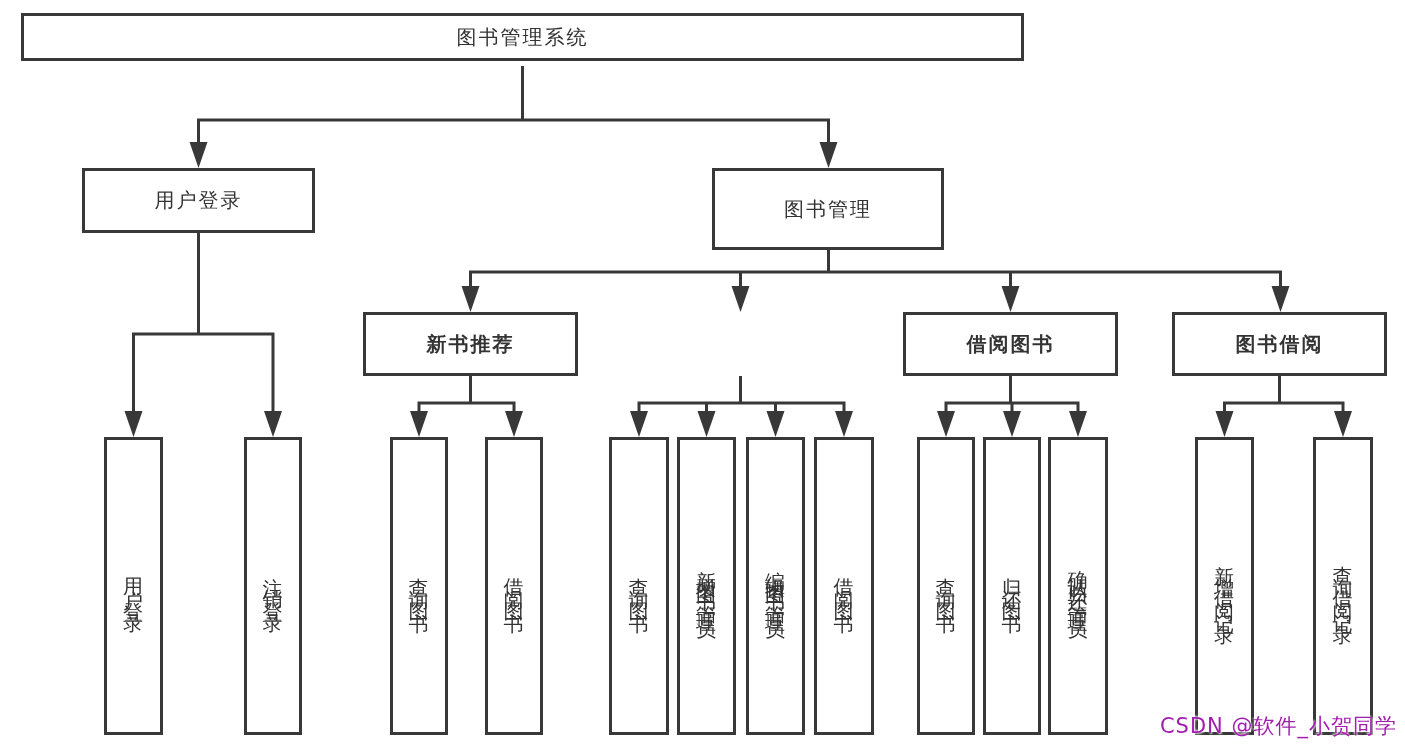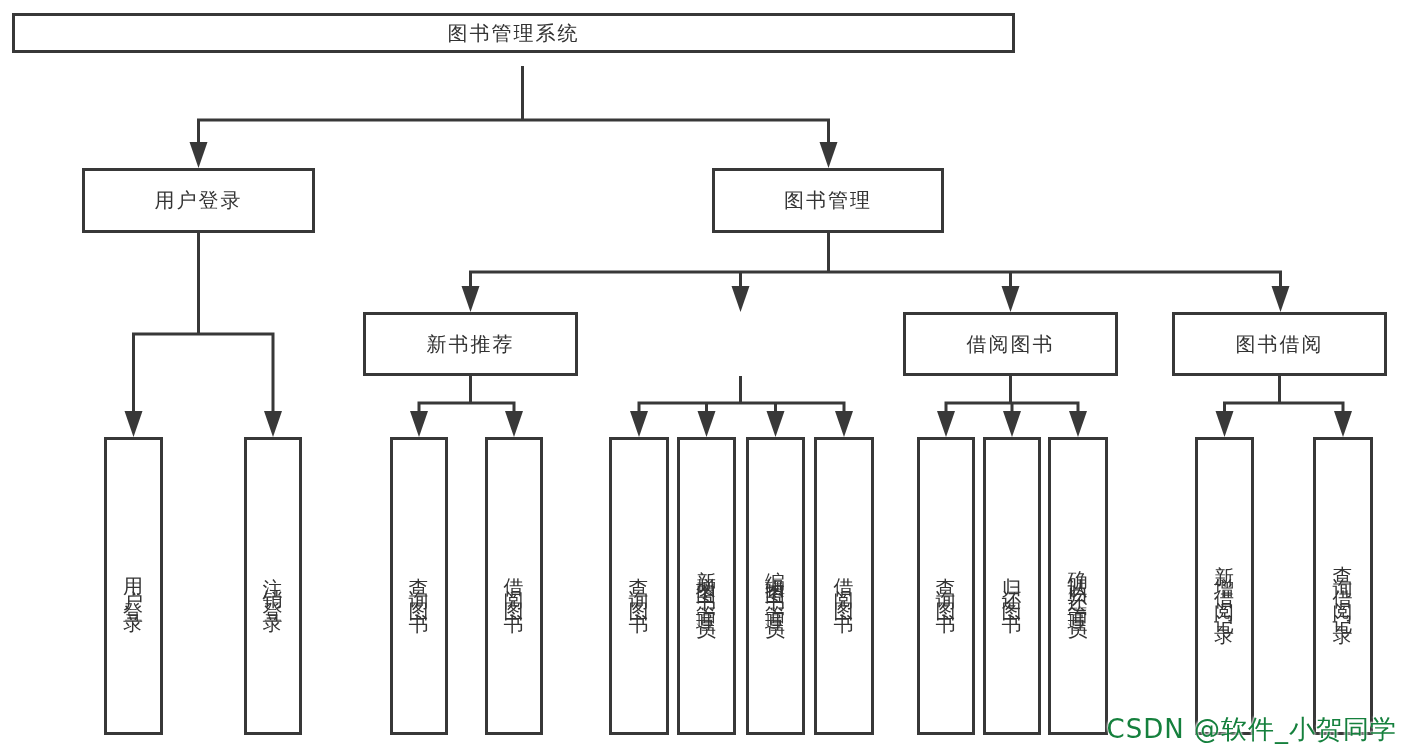--- a/index.html
+++ b/index.html
@@ -18,40 +18,40 @@
     border:3px solid #383838;
     display:flex;align-items:center;justify-content:center;
     color:#333333;
     z-index:2;
   }
   .node .lbl{
     font-size:20px;
     letter-spacing:2px;
     white-space:nowrap;
   }
-  .root{left:12px;top:13px;width:1003px;height:40px;}
+  .root{left:21px;top:13px;width:1003px;height:48px;}
   .l2a{left:82px;top:168px;width:233px;height:65px;}
-  .l2b{left:712px;top:168px;width:232px;height:65px;}
-  .l3{top:312px;width:215px;height:64px;}
+  .l2b{left:712px;top:168px;width:232px;height:82px;}
+  .l3{top:312px;width:215px;height:64px;font-weight:bold;}
   .leaf{top:437px;height:298px;}
   .leaf .vlbl{
     writing-mode:vertical-rl;
     text-orientation:mixed;
     font-size:20px;
     letter-spacing:12px;
     line-height:1;
     color:#333333;
   }
   .leaf .vlbl.long{letter-spacing:7px;}
   #watermark{
     position:absolute;
     right:8px;top:712px;
     z-index:5;
-    font-size:26px;
-    color:#15803d;
+    font-size:21px;
+    color:#a21caf;
     letter-spacing:1px;
     text-shadow:1px 1px 2px rgba(255,255,255,.95),-1px -1px 2px rgba(255,255,255,.95);
     white-space:nowrap;
   }
 </style>
 </head>
 <body>
 
 <div id="canvas">
 

